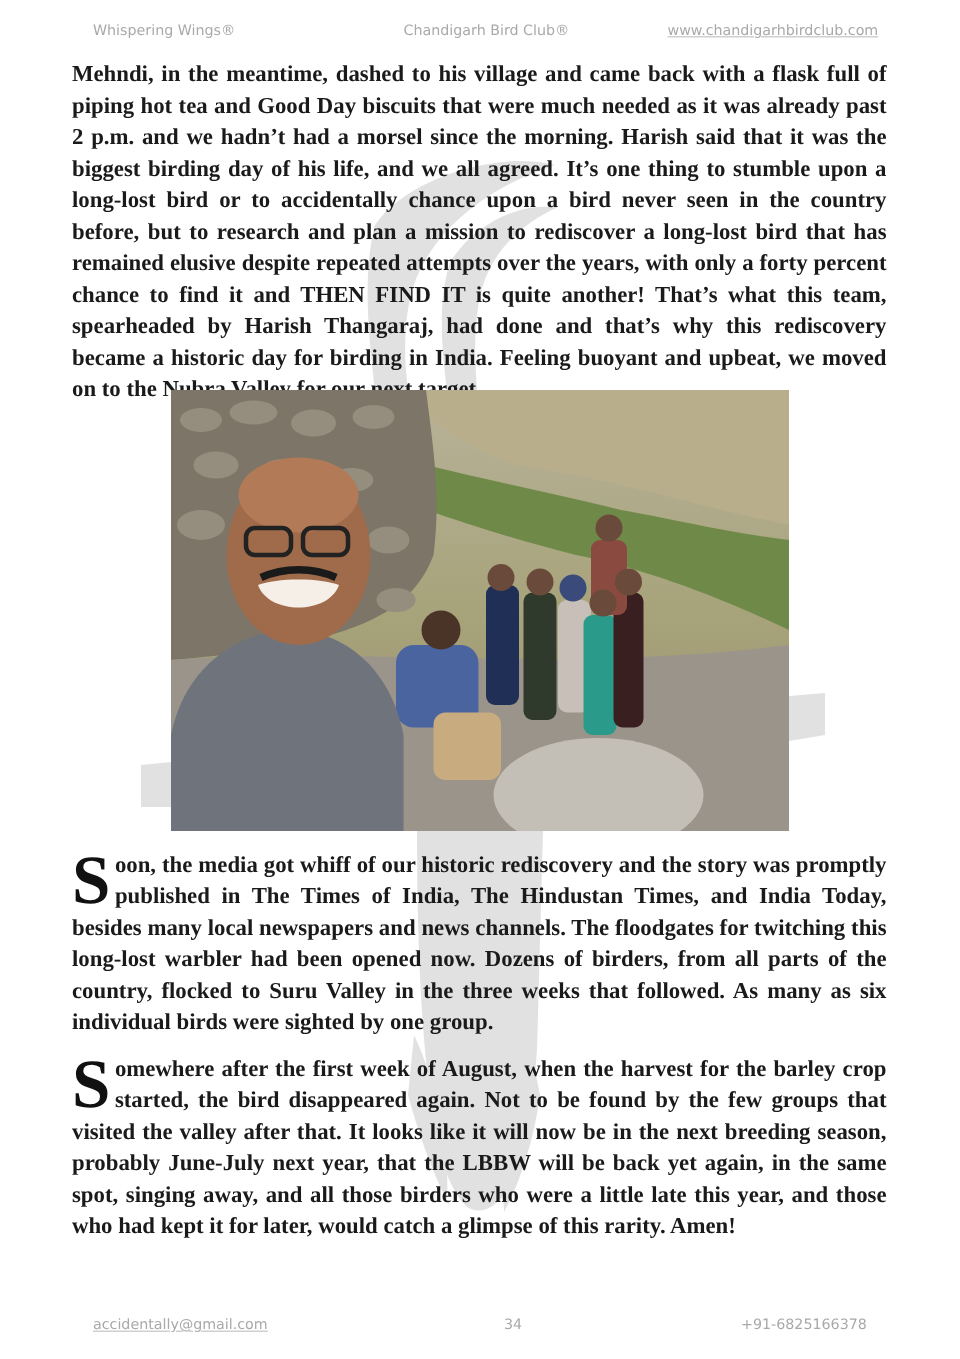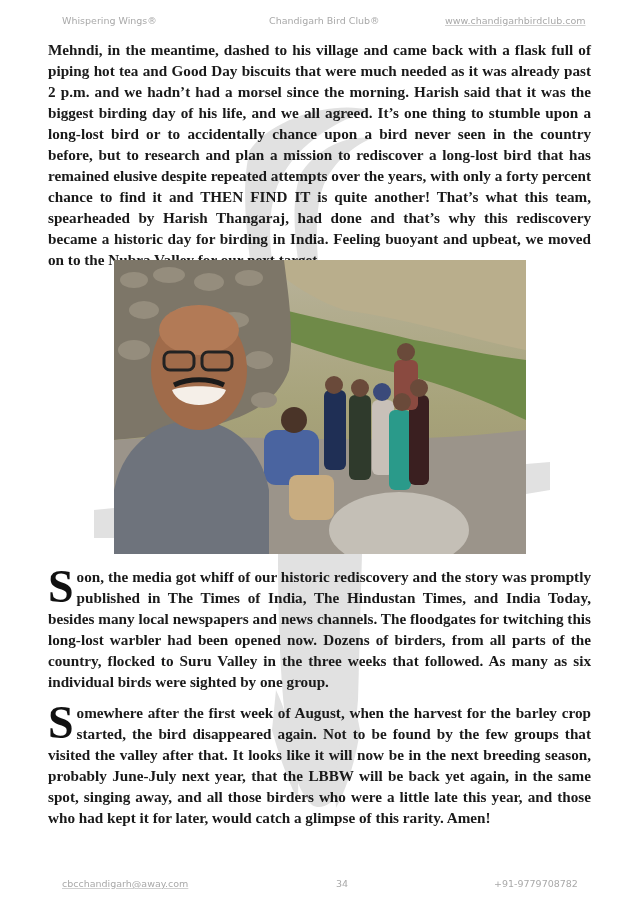--- a/index.html
+++ b/index.html
@@ -129,16 +129,16 @@
   </p>
 </div>
 
 <div class="content p3">
   <p>
     <span class="dropcap">S</span><span>omewhere after the first week of August, when the harvest for the barley crop started, the bird disappeared again. Not to be found by the few groups that visited the valley after that. It looks like it will now be in the next breeding season, probably June-July next year, that the LBBW will be back yet again, in the same spot, singing away, and all those birders who were a little late this year, and those who had kept it for later, would catch a glimpse of this rarity. Amen!</span>
   </p>
 </div>
 
 <div class="footer">
-  <span class="f-left">cbcchandigarh@away.com</span>
+  <span class="f-left">accidentally@gmail.com</span>
   <span class="f-center">34</span>
-  <span class="f-right">+91-9779708782</span>
+  <span class="f-right">+91-6825166378</span>
 </div>
 
 </body></html>

